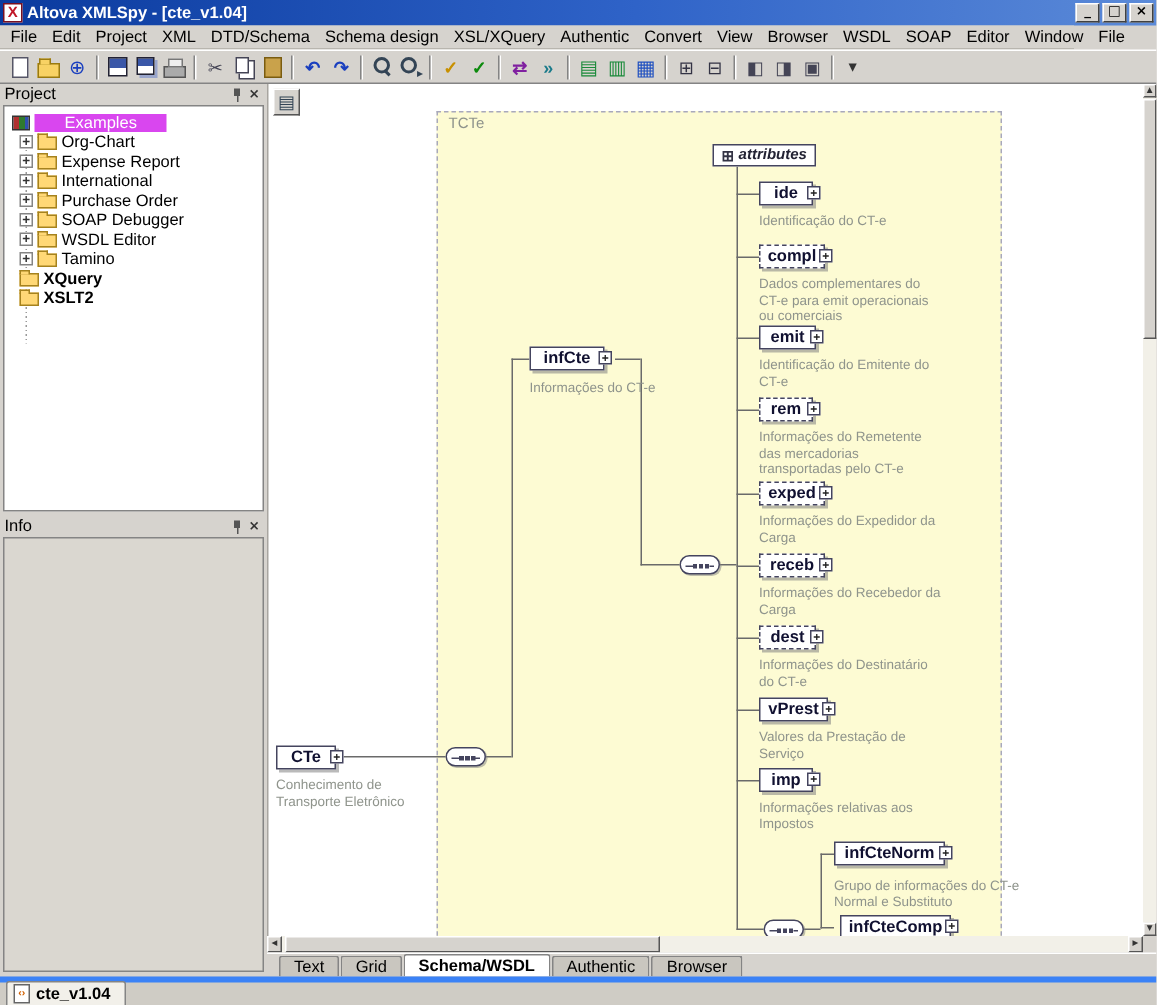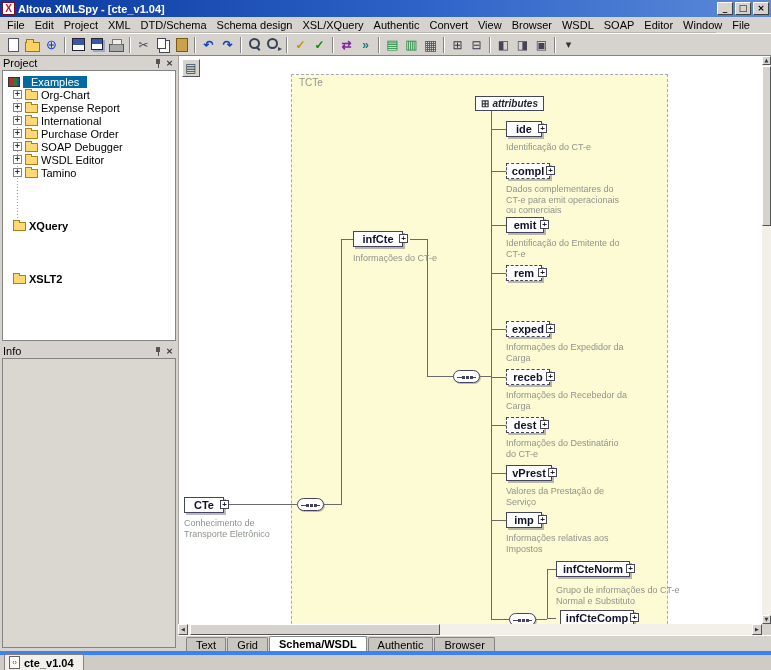--- a/index.html
+++ b/index.html
@@ -80,22 +80,22 @@
   .trow { display:flex; align-items:center; height:13px; gap:3px; font:11px "Liberation Sans",sans-serif;
     padding-left:10px; white-space:nowrap; position:relative; }
   .trow.root { padding-left:5px; }
   .plusbox { width:9px; height:9px; background:#fff; border:1px solid #848484; flex:0 0 auto;
     font:bold 9px/7px "Liberation Sans",sans-serif; text-align:center; color:#333; }
   .plusbox::before { content:"+"; }
   .folder { width:13px; height:9px; background:#ffd876; border:1px solid #a5821e; position:relative; flex:0 0 auto; margin-top:2px; }
   .folder::before { content:""; position:absolute; left:-1px; top:-3px; width:5px; height:2px; background:#ffd876; border:1px solid #a5821e; border-bottom:none; }
   .proj-icon { width:12px; height:10px; border:1px solid #333; flex:0 0 auto;
     background:linear-gradient(90deg,#b03030 0 4px,#2f7a2f 4px 8px,#2f4fb0 8px); }
-  .sel { background:#0369a1; color:#fff; padding:0 8px; }
-  .bold { font-weight:bold;margin-top:40px; }
+  .sel { background:#d946ef; color:#fff; padding:0 20px; }
+  .bold { font-weight:bold; }
 
   
   .canvas { position:absolute; left:178px; top:56px; width:584px; height:568px; background:#fff; overflow:hidden; border-left:1px solid #a8a5a0; }
   .navbtn { position:absolute; left:3px; top:3px; width:18px; height:18px; background:#d6d3ce;
     border:1px solid; border-color:#fff #555 #555 #fff; font:12px/16px "DejaVu Sans",sans-serif; text-align:center; color:#345; }
   .region { position:absolute; left:112px; top:18px; width:377px; height:600px; background:#fdfbd3; border:1px dashed #a8a8bc; }
   .region-label { position:absolute; left:120px; top:21px; font:10px "Liberation Sans",sans-serif; color:#8f948c; }
   .hl { position:absolute; height:1px; background:#6a6a6a; }
   .vl { position:absolute; width:1px; background:#6a6a6a; }
   .ebox { position:absolute; background:#fff; border:1px solid #44445e; box-shadow:2px 2px 0 rgba(130,130,130,.55);
@@ -351,20 +351,21 @@
     <div class="ebox" style="left:327px;top:161px;width:38px">
       <span>emit</span>
       <span class="eplus"></span>
     </div>
     <div class="edesc" style="left:327px;top:182px">Identificação do Emitente do CT-e</div>
 
     <div class="ebox opt" style="left:327px;top:209px;width:36px">
       <span>rem</span>
       <span class="eplus"></span>
     </div>
+    <div class="edesc" style="left:327px;top:230px">Informações do Remetente das mercadorias transportadas pelo CT-e</div>
 
     <div class="ebox opt" style="left:327px;top:265px;width:44px">
       <span>exped</span>
       <span class="eplus"></span>
     </div>
     <div class="edesc" style="left:327px;top:286px">Informações do Expedidor da Carga</div>
 
     <div class="ebox opt" style="left:327px;top:313px;width:44px">
       <span>receb</span>
       <span class="eplus"></span>

